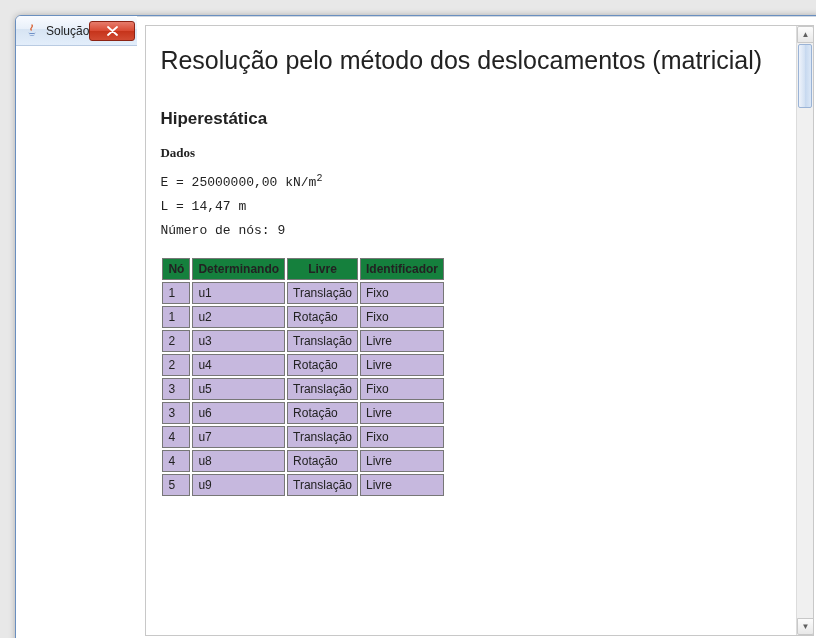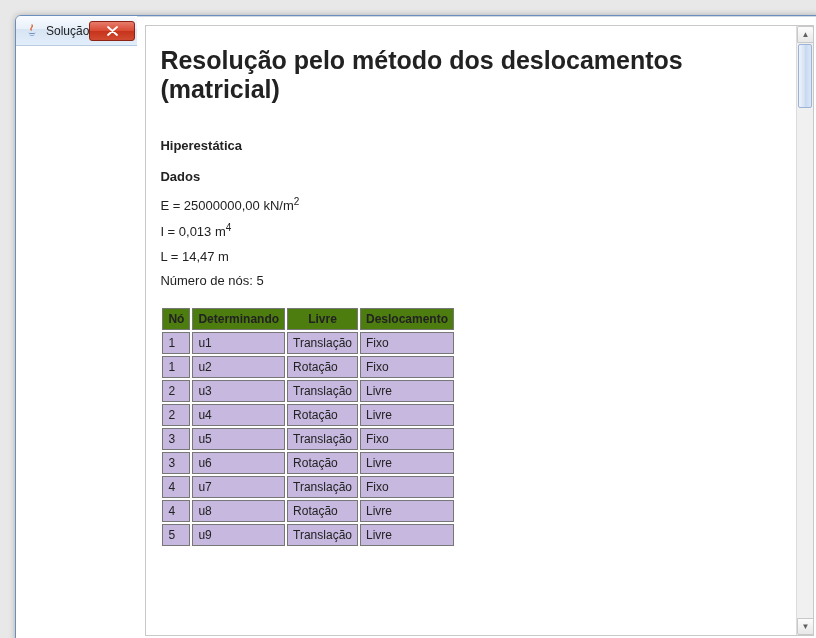--- a/index.html
+++ b/index.html
@@ -80,42 +80,42 @@
     .scroll-arrow.up{border-radius:2px 2px 0 0}
     .scroll-arrow.down{position:absolute;bottom:0;border-radius:0 0 2px 2px}
     .scroll-thumb{
       position:absolute;
       left:1px;right:1px;
       top:18px;height:64px;
       background:linear-gradient(to right,#eef3fb,#d2e0f2 50%,#c6d8ef 51%,#dbe7f6);
       border:1px solid #9ab3d6;border-radius:2px;
     }
 
-    h1.page-title { font-size:25px; font-weight:bold; margin:8px 0 34px 0; font-family:Verdana,Arial,sans-serif;}
-    h2.section   { font-size:13px; font-weight:bold; margin:10px 0 16px 0; }
-    h3.sub       { font-size:13px; font-weight:bold; margin:8px 0 12px 0; }
-    p.line       { font-size:13px; margin:9px 0; }
+    h1.page-title { font-size:25px; font-weight:normal; margin:8px 0 34px 0; font-family:Verdana,Arial,sans-serif;}
+    h2.section   { font-size:17px; font-weight:bold; margin:10px 0 16px 0; }
+    h3.sub       { font-size:13px; font-weight:bold; margin:8px 0 12px 0;font-family:Liberation Serif, serif; }
+    p.line       { font-size:13px; margin:9px 0;font-family:Liberation Mono, monospace; }
     p.line sup   { font-size:10px; vertical-align:super;}
 
     table.dof {
       border-collapse:separate;
       border-spacing:2px;
       margin-top:18px;
       font-size:12px;
     }
     table.dof th, table.dof td {
       border:1px solid #777;
       padding:3px 5px;
       text-align:left;
       background:#c6b8de;
       font-weight:normal;
     }
     table.dof th {
       font-weight:bold;
-      background:#4d7c0f;
+      background:#15803d;
       text-align:center;
     }
   </style>
 </head>
 <body>
 
 <div class="window">
   <div class="titlebar">
     <span class="app-icon">
       <svg width="14" height="14" viewBox="0 0 14 14">
@@ -139,35 +139,32 @@
 
         <h1 class="page-title">Resolução pelo método dos deslocamentos (matricial)</h1>
 
         <h2 class="section">Hiperestática</h2>
 
         <h3 class="sub">Dados</h3>
 
         <p class="line">
           <span>E = 25000000,00 kN/m</span><sup>2</sup>
         </p>
-        <p class="line">
-          <span>I = 0,013 m</span><sup>4</sup>
-        </p>
         <p class="line">L = 14,47 m</p>
 
 
-        <p class="line">Número de nós: 5</p>
+        <p class="line">Número de nós: 9</p>
 
         <table class="dof">
           <thead>
             <tr>
               <th>Nó</th>
               <th>Determinando</th>
               <th>Livre</th>
-              <th>Deslocamento</th>
+              <th>Identificador</th>
             </tr>
           </thead>
           <tbody id="dof-body">
               <tr>
                 <td>1</td>
                 <td>u1</td>
                 <td>Translação</td>
                 <td>Fixo</td>
               </tr>
               <tr>

